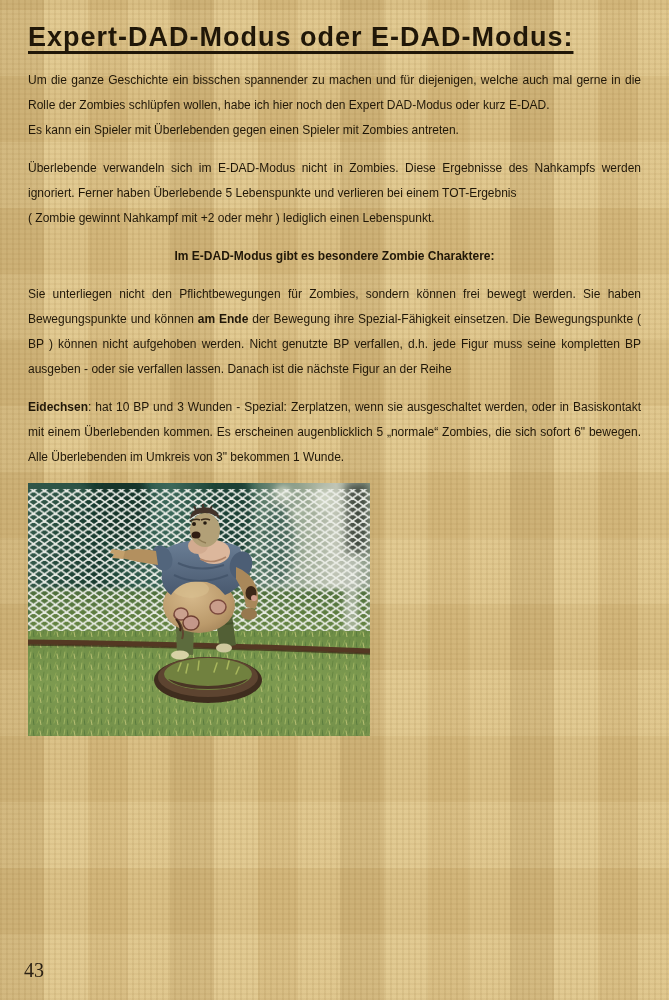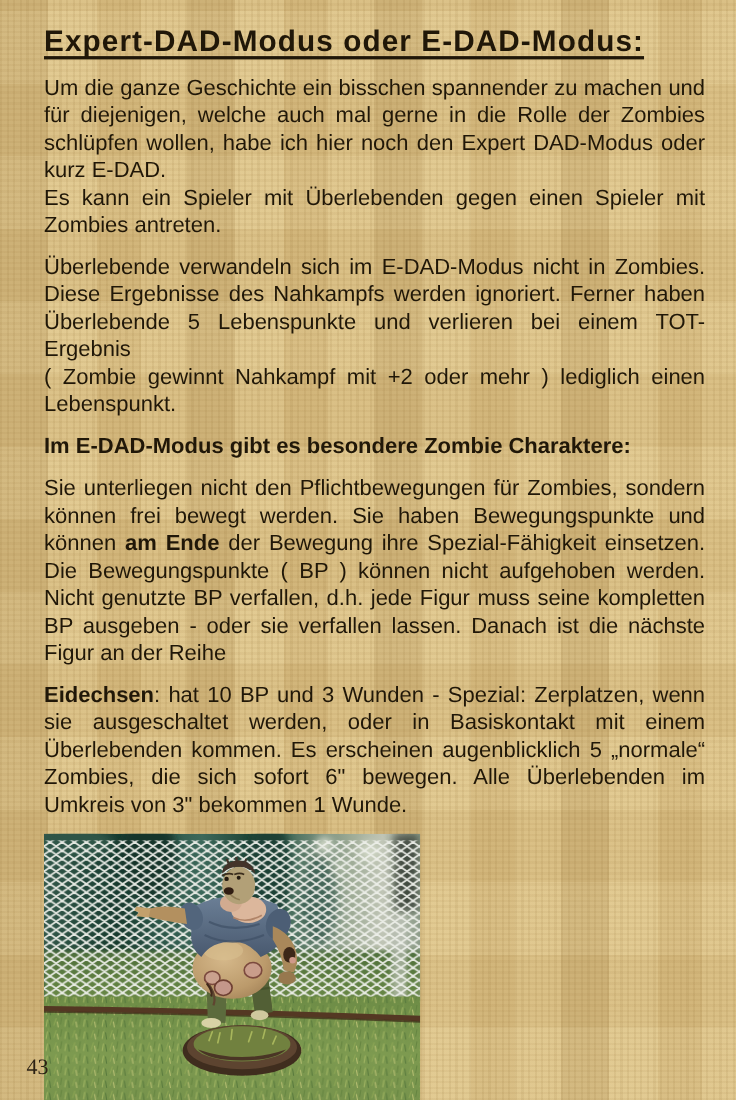--- a/index.html
+++ b/index.html
@@ -7,30 +7,30 @@
     width:669px;height:1000px;position:relative;overflow:hidden;
     color:#201708;
     font-family:"Liberation Sans",sans-serif;
     background-color:#dcc287;
     background-image:
       repeating-linear-gradient(90deg, rgba(130,95,35,.09) 0 2px, rgba(0,0,0,0) 2px 6px),
       repeating-linear-gradient(0deg, rgba(145,105,45,.07) 0 2px, rgba(0,0,0,0) 2px 5px),
       repeating-linear-gradient(90deg, rgba(115,80,30,.10) 0 44px, rgba(250,236,190,.12) 44px 88px, rgba(160,120,60,.09) 88px 128px, rgba(243,224,174,.10) 128px 170px),
       repeating-linear-gradient(0deg, rgba(250,238,200,.08) 0 66px, rgba(150,110,50,.07) 66px 132px);
   }
-  .page{position:absolute;inset:0;padding:22px 28px 0 40px;box-sizing:border-box;}
+  .page{position:absolute;inset:0;padding:22px 28px 0 28px;box-sizing:border-box;}
   .title{
     margin:0 0 15px 0;
     font-size:27px;font-weight:700;letter-spacing:1px;
     text-decoration:underline;text-decoration-thickness:2.5px;
     text-underline-offset:5px;text-decoration-skip-ink:none;
   }
-  .body-text{font-size:20px;line-height:25px;}
+  .body-text{font-size:12px;line-height:25px;}
   .para{text-align:justify;margin:0 0 13px 0;}
-  .para.heading{font-weight:700;text-align:left;margin:3px 0 13px 0;}
+  .para.heading{font-weight:700;text-align:center;margin:3px 0 13px 0;}
   .para b{font-weight:700;}
   figure.photo{margin:9px 0 0 0;width:342px;height:253px;line-height:0;}
   .page-num{
     position:absolute;left:24px;top:959px;
     font-family:"Liberation Serif",serif;font-size:20px;color:#2b2114;
   }
 </style>
 </head>
 <body>
 

